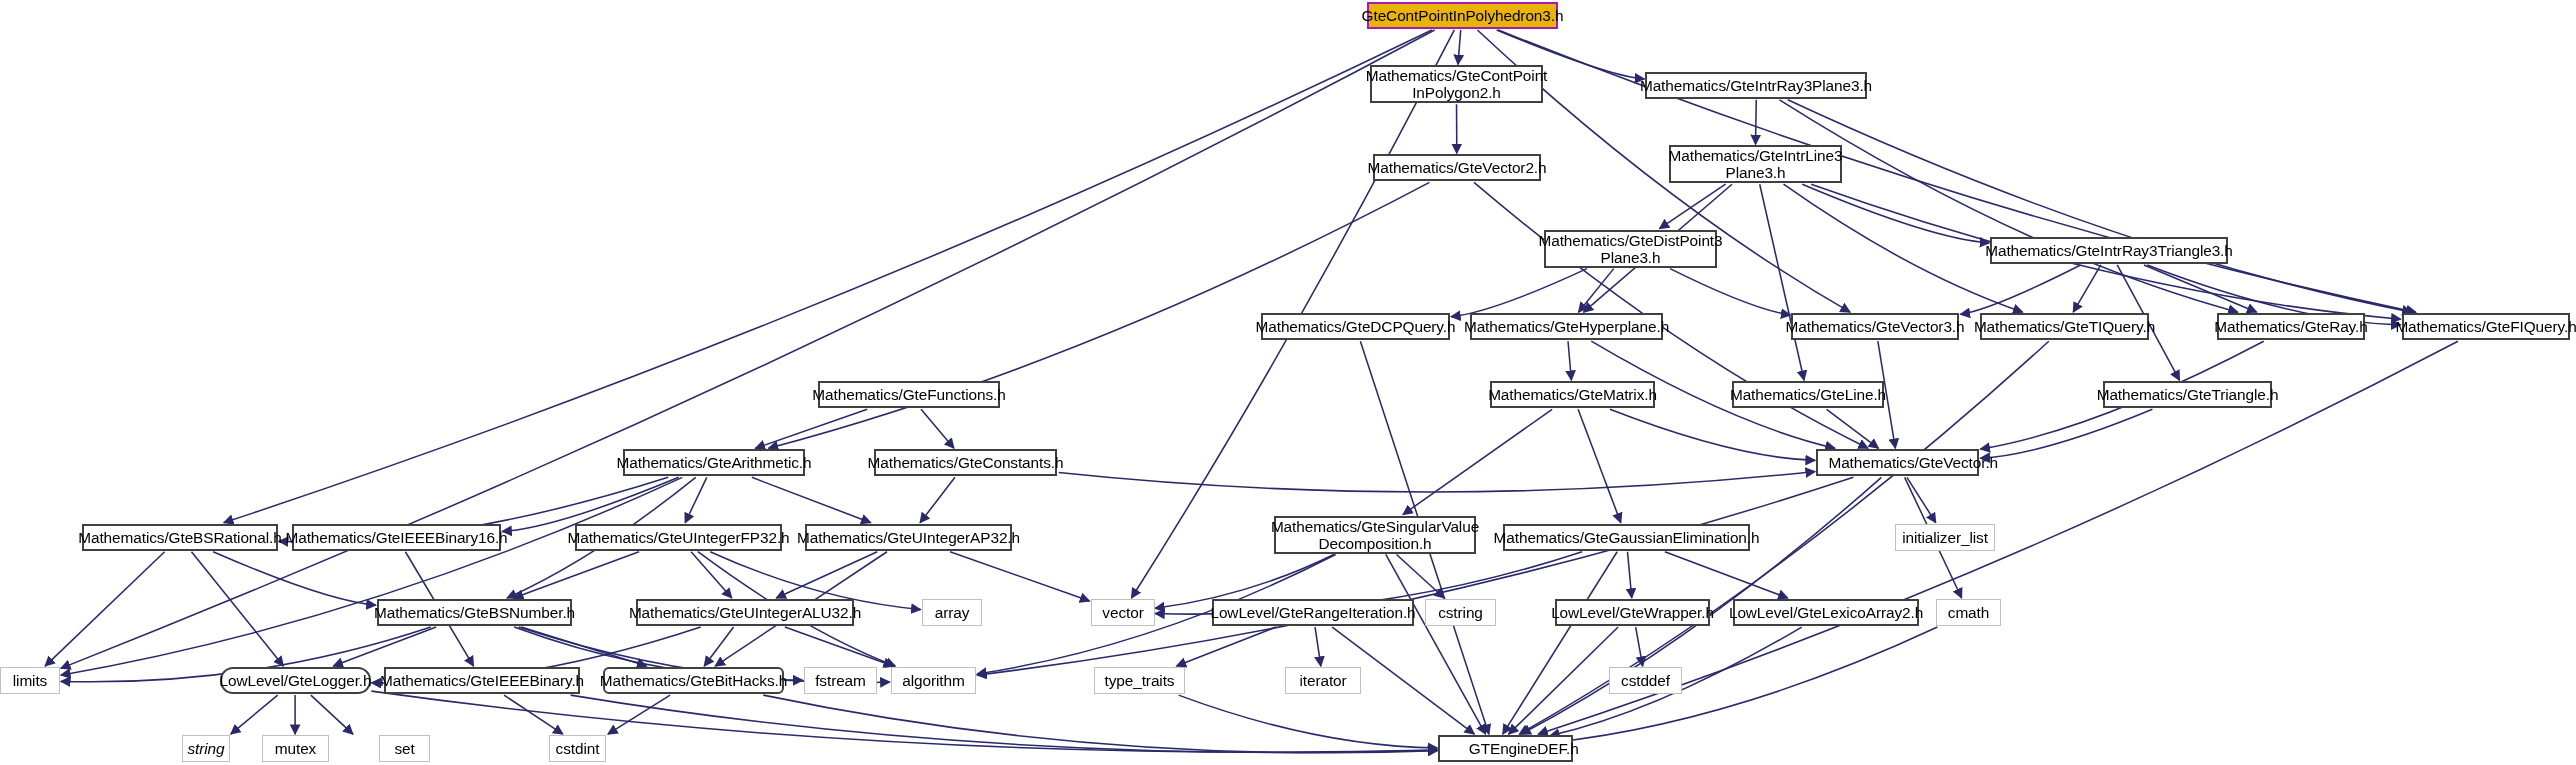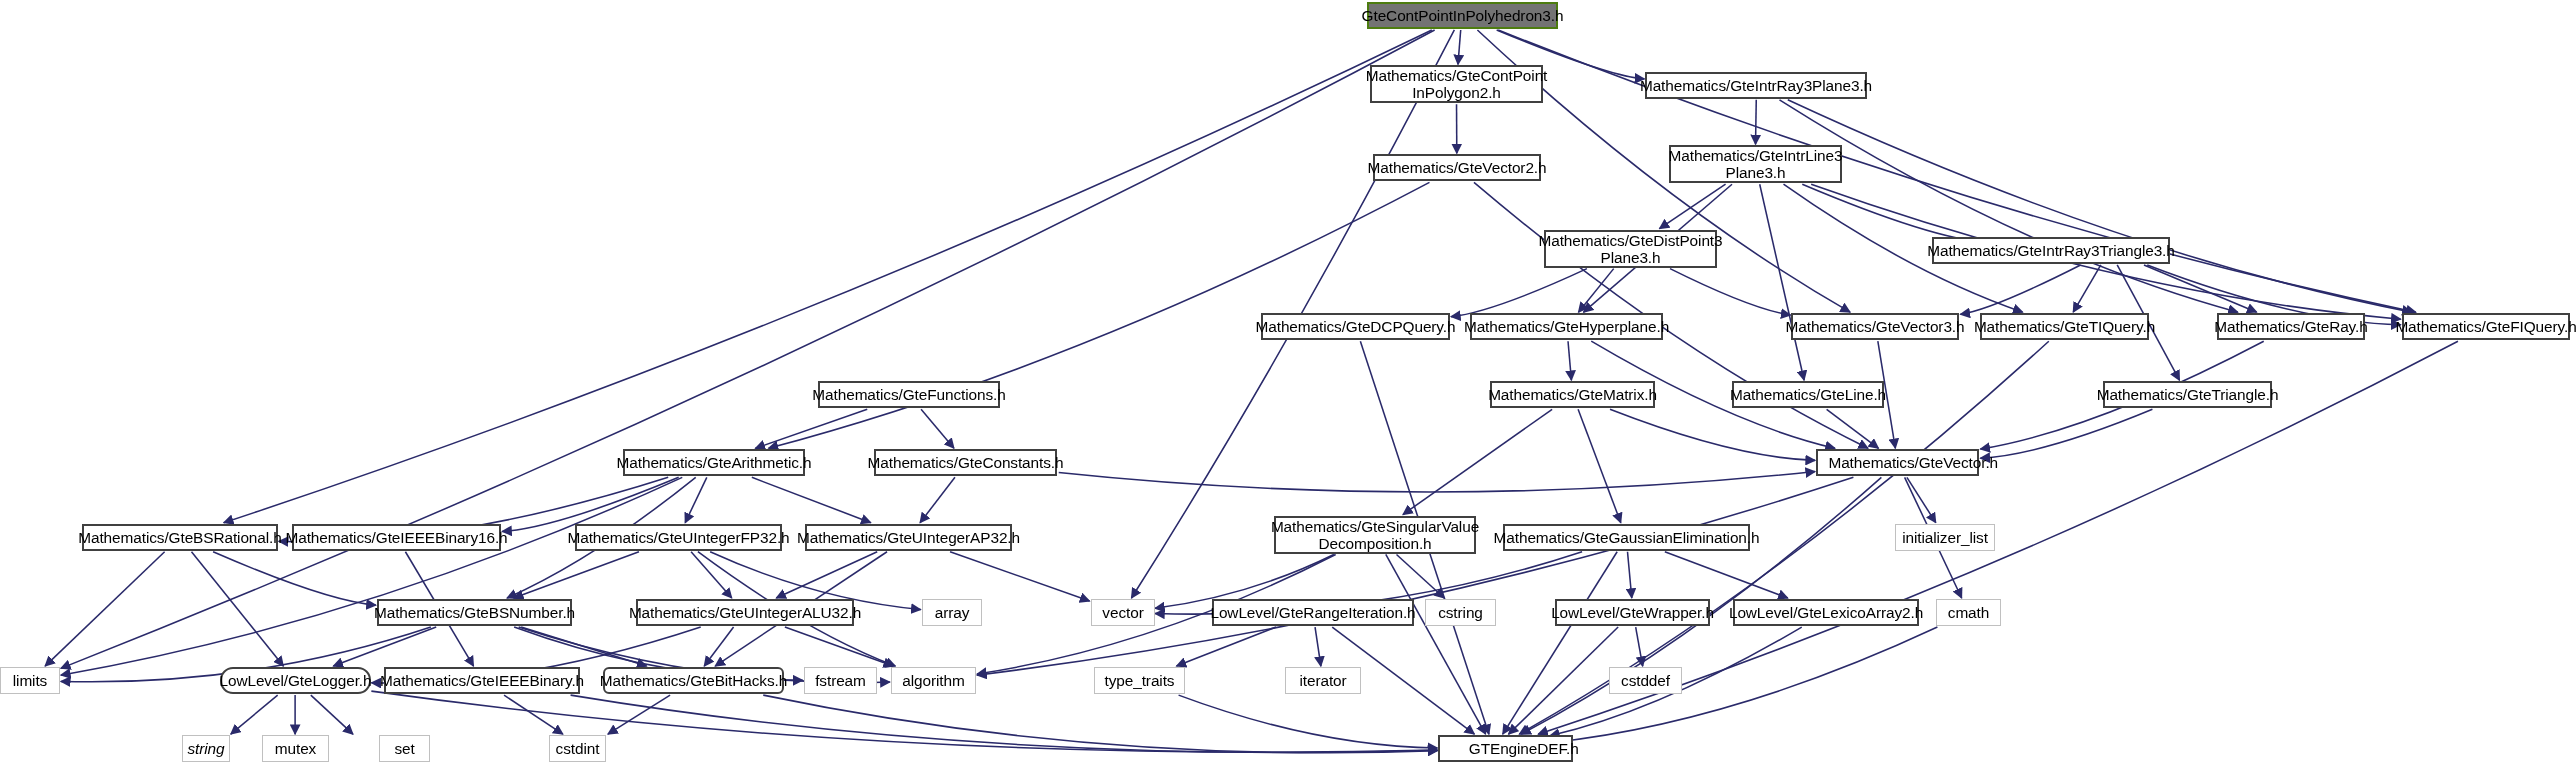--- a/index.html
+++ b/index.html
@@ -40,22 +40,22 @@
     color: #000000;
     font-size: 15.4px;
     letter-spacing: -0.1px;
     padding: 0 4.5px;
     z-index: 3;
   }
   .gnode.local {
     border: 2px solid #404040;
   }
   .gnode.root {
-    background: #737373;
-    border: 2px solid #4d7c0f;
+    background: #eab308;
+    border: 2px solid #a21caf;
   }
   .gnode.system {
     border: 1.5px solid #c0c0c0;
   }
 </style>
 </head>
 <body>
 
 <div id="graph-canvas">
   <svg id="edge-layer" viewBox="0 0 2837 843" preserveAspectRatio="none">
@@ -163,21 +163,21 @@
     </svg>
 <div class="gnode root" style="left: 1367px; top: 1.8px; width: 191px; height: 27px;">GteContPointInPolyhedron3.h</div>
     <div class="gnode local" style="left: 1370px; top: 65px; width: 173px; height: 38px;">Mathematics/GteContPoint
 InPolygon2.h</div>
     <div class="gnode local" style="left: 1645px; top: 72px; width: 222px; height: 27px;">Mathematics/GteIntrRay3Plane3.h</div>
     <div class="gnode local" style="left: 1373px; top: 154px; width: 168px; height: 27px;">Mathematics/GteVector2.h</div>
     <div class="gnode local" style="left: 1669px; top: 145px; width: 173px; height: 38px;">Mathematics/GteIntrLine3
 Plane3.h</div>
     <div class="gnode local" style="left: 1544px; top: 230px; width: 173px; height: 38px;">Mathematics/GteDistPoint3
 Plane3.h</div>
-    <div class="gnode local" style="left: 1932px; top: 237px; width: 238px; height: 27px;">Mathematics/GteIntrRay3Triangle3.h</div>
+    <div class="gnode local" style="left: 1990px; top: 237px; width: 238px; height: 27px;">Mathematics/GteIntrRay3Triangle3.h</div>
     <div class="gnode local" style="left: 1261px; top: 313px; width: 189px; height: 27px;">Mathematics/GteDCPQuery.h</div>
     <div class="gnode local" style="left: 1470px; top: 313px; width: 193px; height: 27px;">Mathematics/GteHyperplane.h</div>
     <div class="gnode local" style="left: 1791px; top: 313px; width: 168px; height: 27px;">Mathematics/GteVector3.h</div>
     <div class="gnode local" style="left: 1980px; top: 313px; width: 169px; height: 27px;">Mathematics/GteTIQuery.h</div>
     <div class="gnode local" style="left: 2217px; top: 313px; width: 148px; height: 27px;">Mathematics/GteRay.h</div>
     <div class="gnode local" style="left: 2402px; top: 313px; width: 168px; height: 27px;">Mathematics/GteFIQuery.h</div>
     <div class="gnode local" style="left: 818px; top: 381px; width: 182px; height: 27px;">Mathematics/GteFunctions.h</div>
     <div class="gnode local" style="left: 1490px; top: 381px; width: 165px; height: 27px;">Mathematics/GteMatrix.h</div>
     <div class="gnode local" style="left: 1732px; top: 381px; width: 152px; height: 27px;">Mathematics/GteLine.h</div>
     <div class="gnode local" style="left: 2103px; top: 381px; width: 169px; height: 27px;">Mathematics/GteTriangle.h</div>

